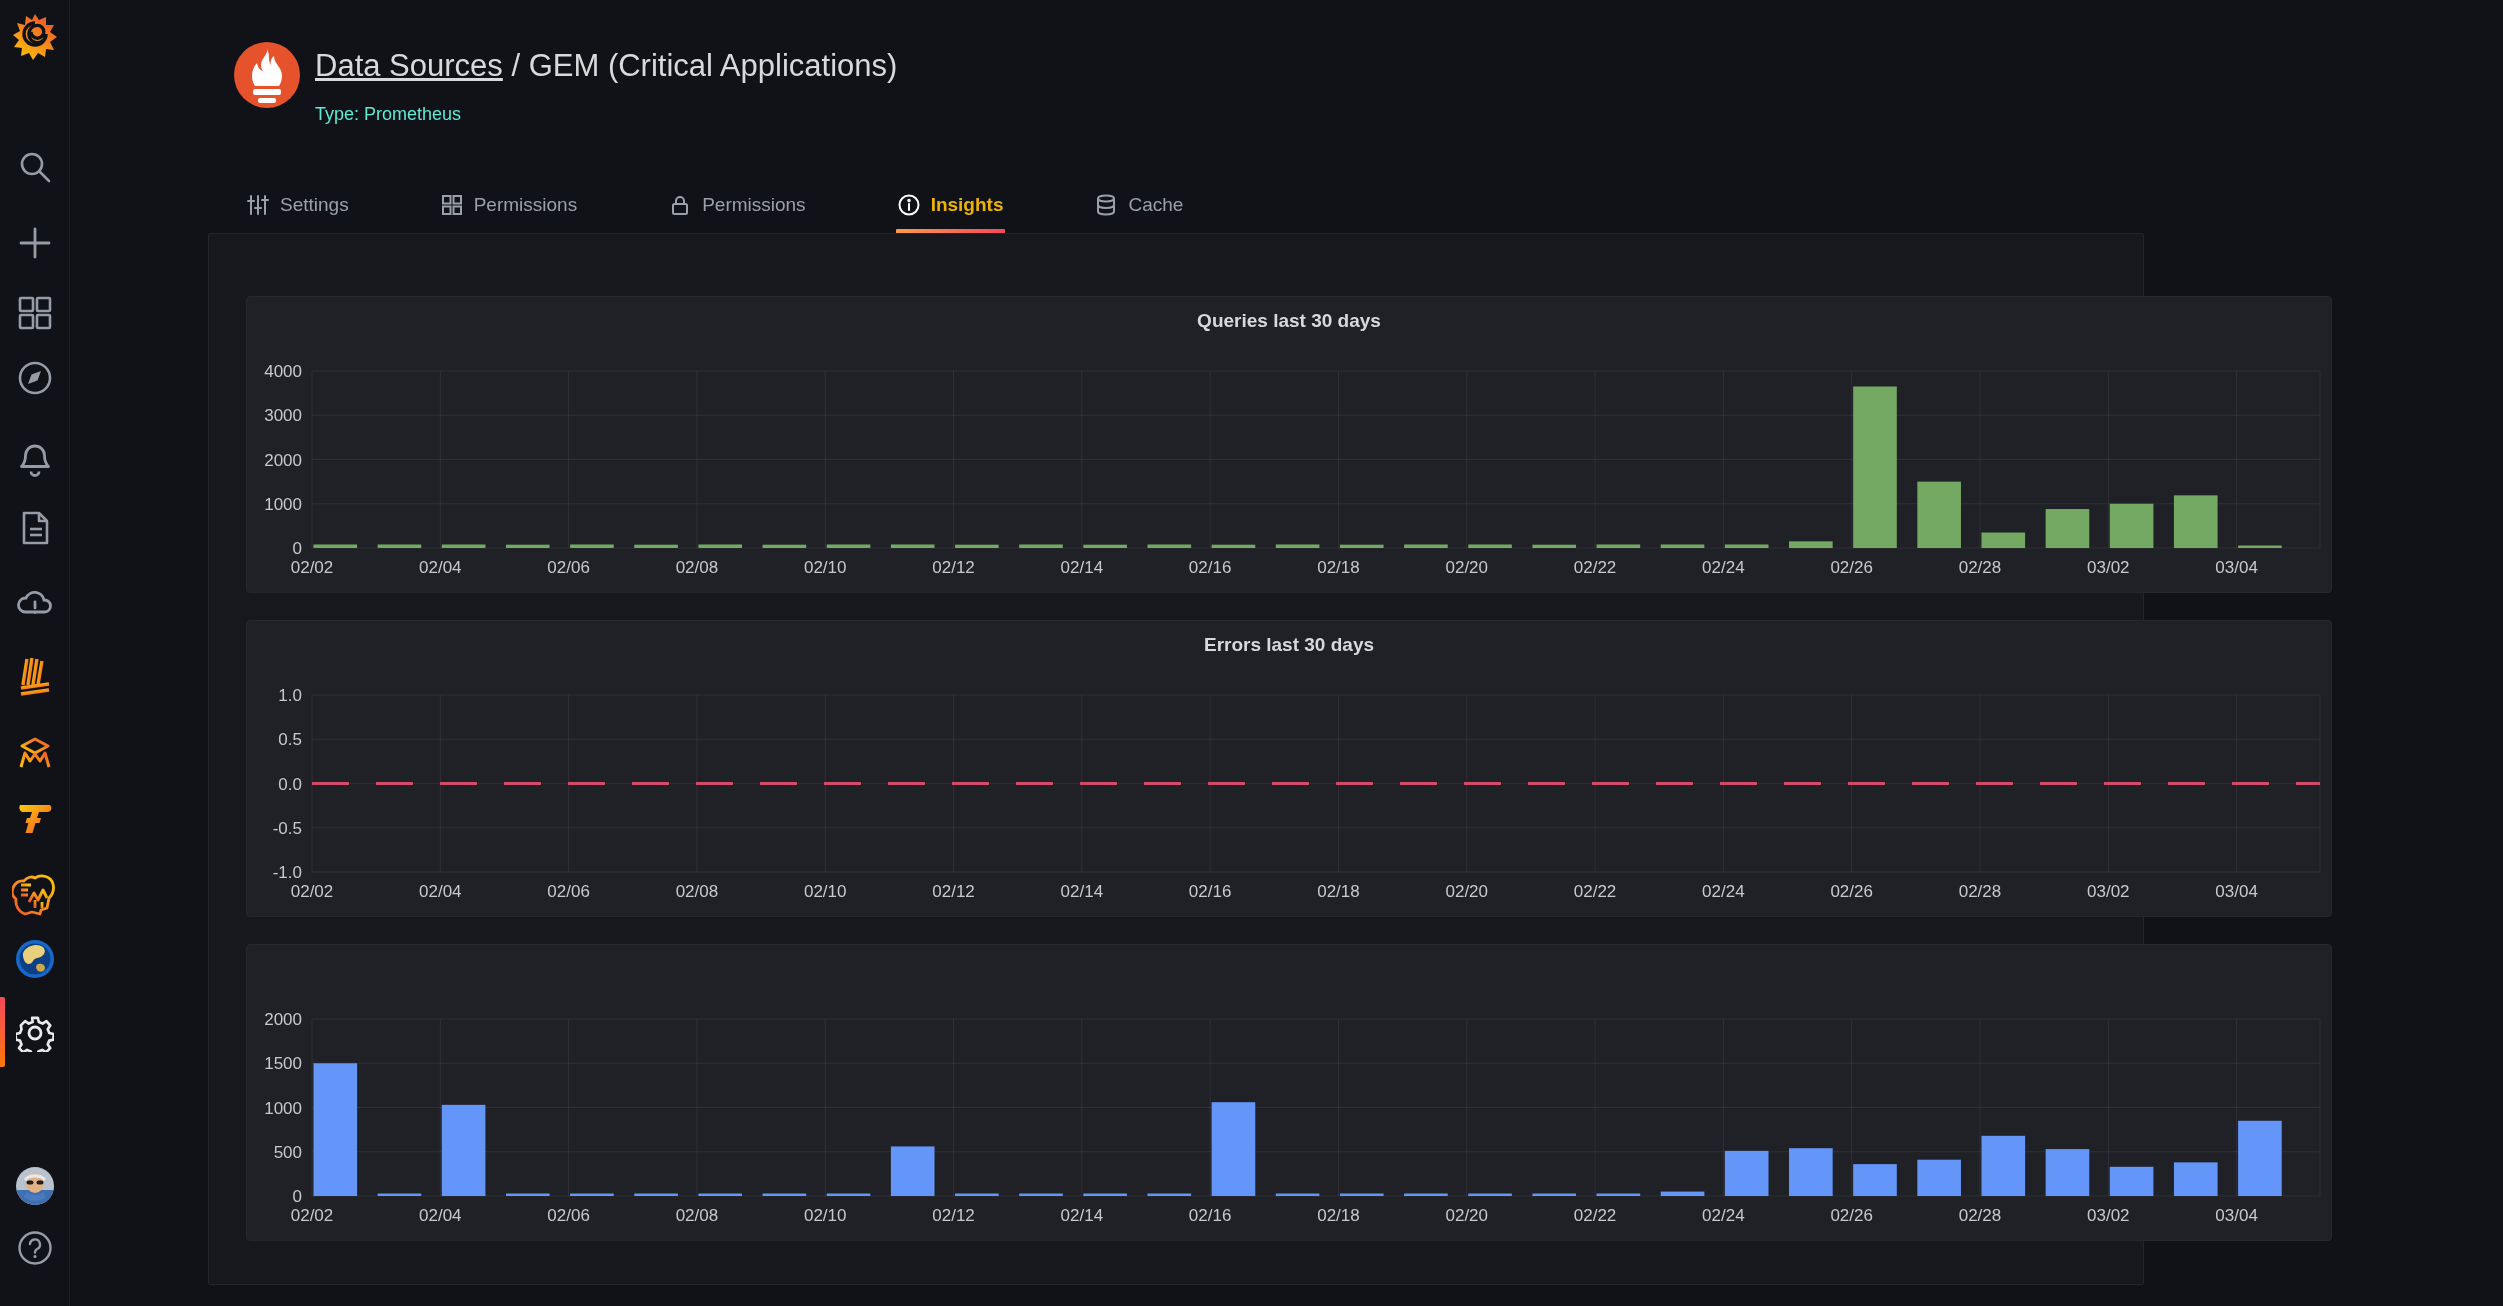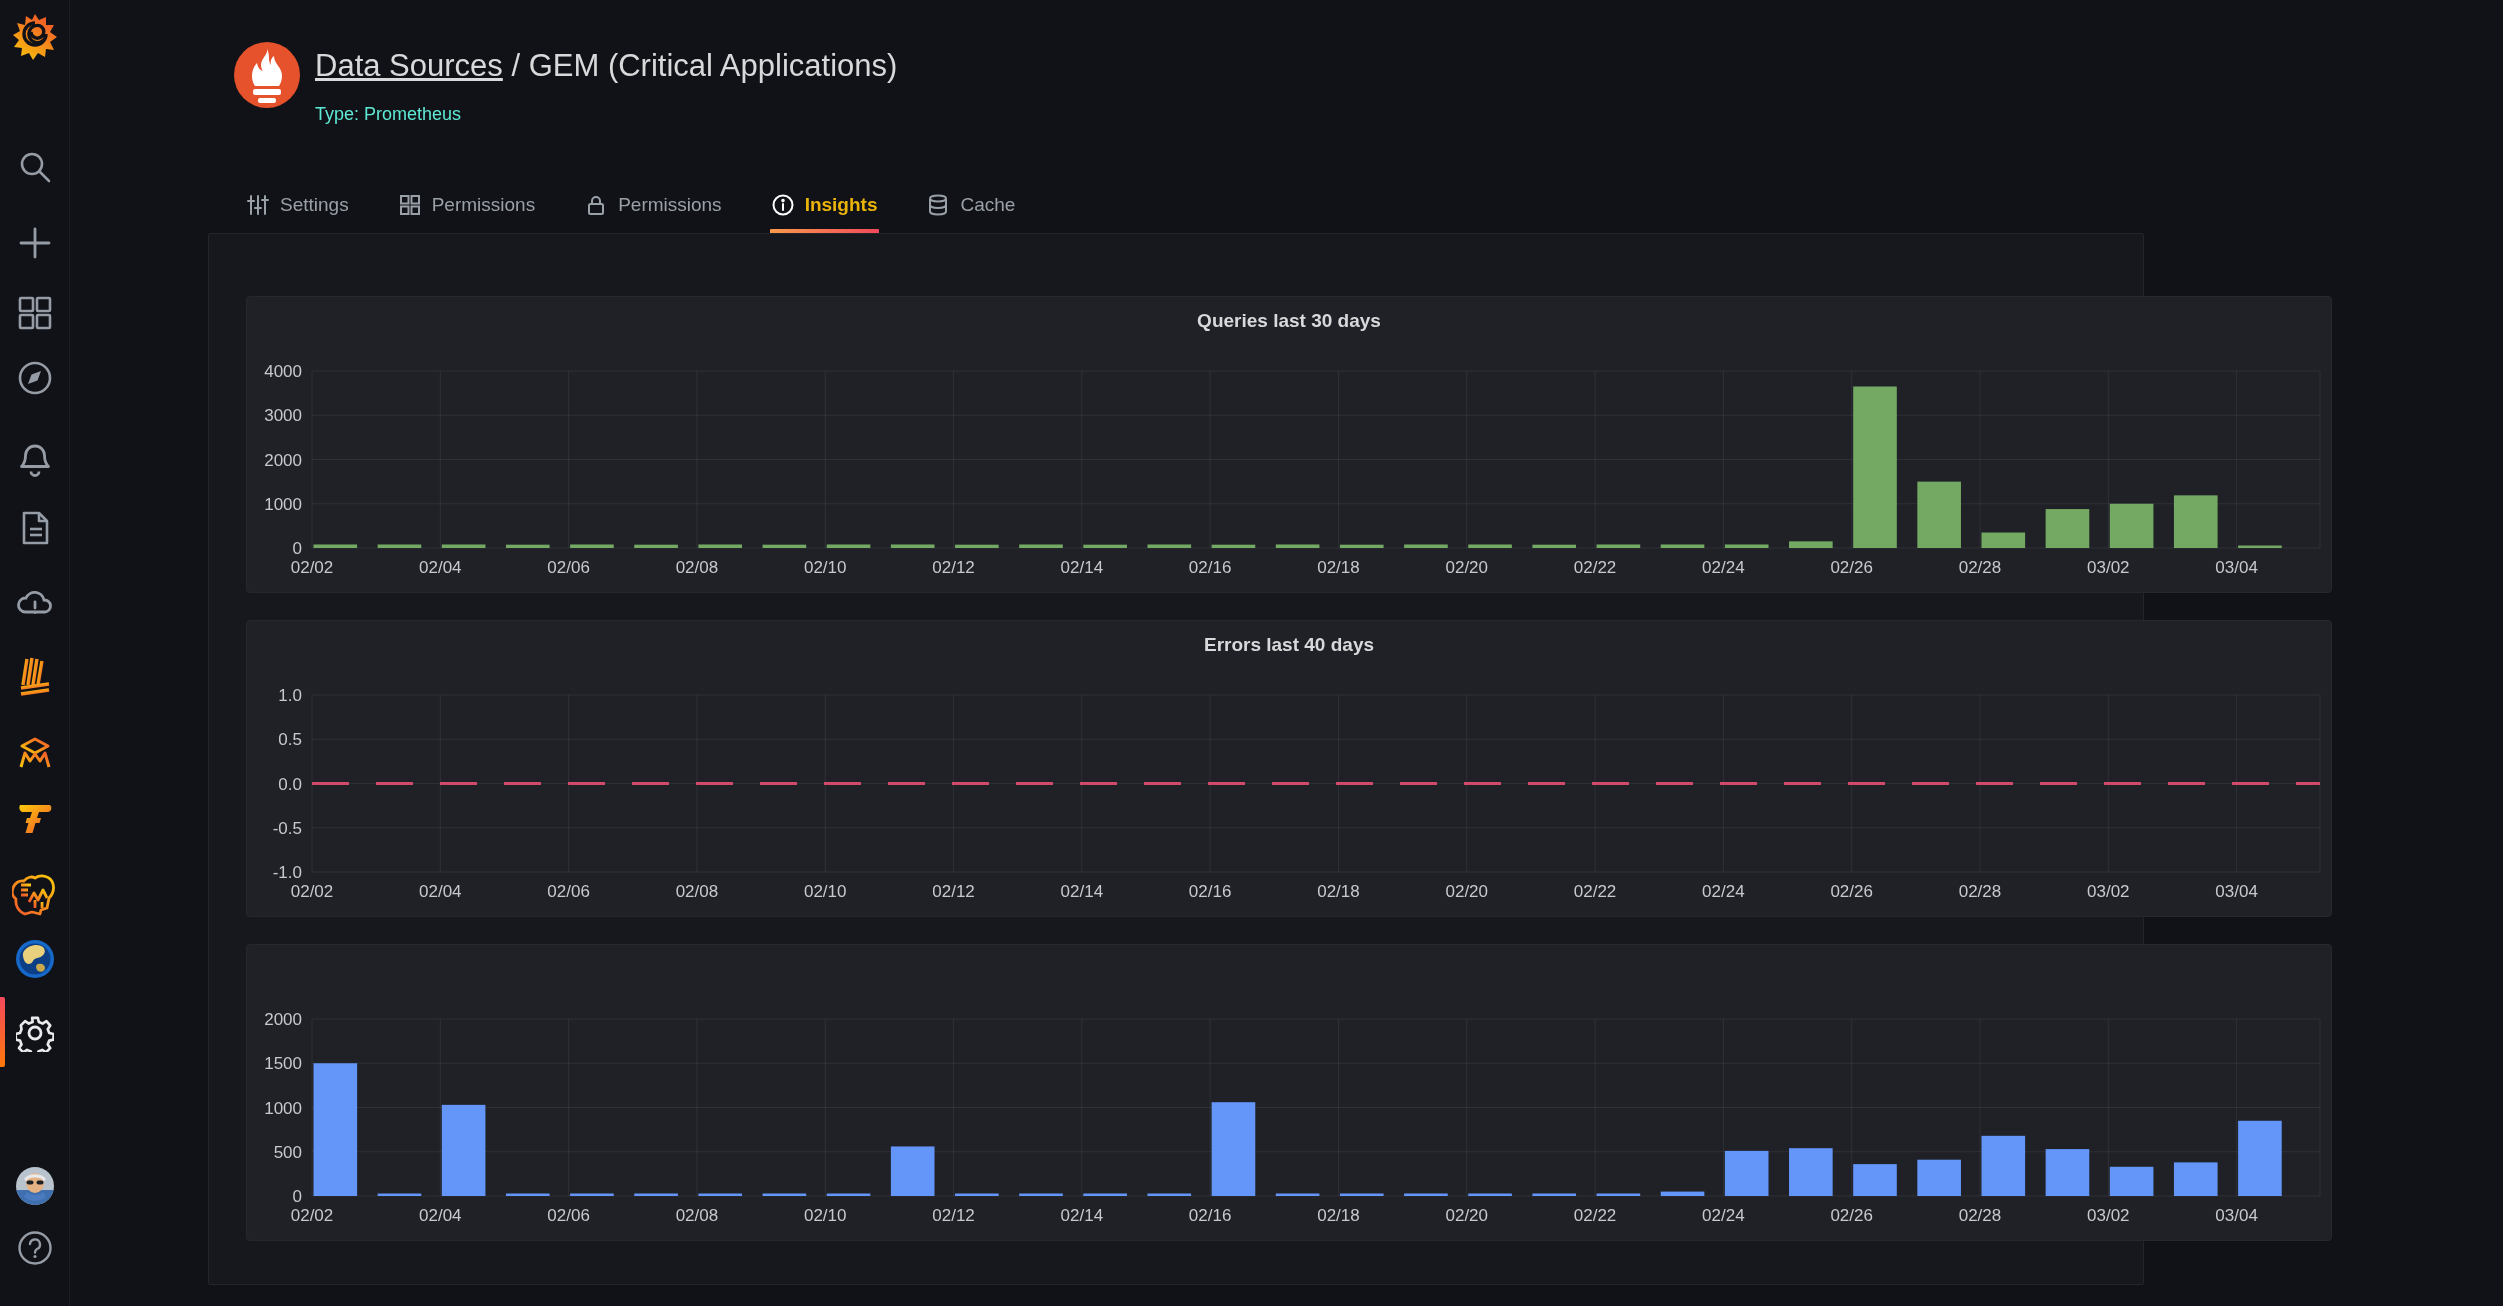--- a/index.html
+++ b/index.html
@@ -12,21 +12,21 @@
   .side-item svg { display:block; }
   .active-indicator { position:absolute; left:0; top:997px; width:5px; height:70px;
                       background:linear-gradient(180deg,#f2495c,#ff780a); border-radius:0 2px 2px 0; }
   
   .header { position:absolute; left:232px; top:40px; display:flex; gap:13px; }
   .ds-logo { width:70px; height:70px; }
   .breadcrumb-line { font-size:31px; font-weight:500; color:#d8d9da; line-height:1.15; margin-top:8px; }
   .breadcrumb-line a { color:#d8d9da; text-decoration:underline; cursor:pointer; }
   .subtitle { font-size:18px; color:#5eead4; margin-top:20px; }
   
-  .tabbar { position:absolute; left:245px; top:178px; display:flex; gap:46px; height:54px; }
+  .tabbar { position:absolute; left:245px; top:178px; display:flex; gap:88px; height:54px; }
   .tab { display:flex; align-items:center; gap:11px; font-size:19px; color:#9aa0a8;
          padding:0 2px; cursor:pointer; position:relative; }
   .tab svg { stroke:#9aa0a8; }
   .tab.active { color:#eab308; font-weight:bold; }
   .tab.active svg { stroke:#ffffff; }
   .tab.active::after { content:""; position:absolute; left:0; right:0; bottom:-2px; height:5px;
          border-radius:1px; background:linear-gradient(90deg,#fb9a4a 0%,#f2495c 100%); }
   
   .content-wrapper { position:absolute; left:208px; top:233px; width:1936px; height:1052px;
          background:#17181e; border:1px solid #23252b; border-radius:2px; }
@@ -336,21 +336,21 @@
         <rect x="1606.1805111821086" y="89.48750000000001" width="43.62428115015975" height="161.5125" fill="#74A963"></rect>
         <rect x="1670.3338658146965" y="184.625" width="43.62428115015975" height="66.375" fill="#74A963"></rect>
         <rect x="1734.4872204472845" y="235.5125" width="43.62428115015975" height="15.487500000000011" fill="#74A963"></rect>
         <rect x="1798.6405750798724" y="212.06" width="43.62428115015975" height="38.94" fill="#74A963"></rect>
         <rect x="1862.79392971246" y="206.75" width="43.62428115015975" height="44.25" fill="#74A963"></rect>
         <rect x="1926.947284345048" y="198.3425" width="43.62428115015975" height="52.6575" fill="#74A963"></rect>
         <rect x="1991.100638977636" y="248.5" width="43.62428115015975" height="2.5" fill="#74A963"></rect>
       </svg>
     </section>
   <section class="panel" style="top:386px;">
-    <div class="panel-title">Errors last 40 days</div>
+    <div class="panel-title">Errors last 30 days</div>
     <div class="plot-host"></div>
   <svg viewBox="0 0 2084 295" width="2084" height="295" class="plot">
         <line x1="65" y1="251" x2="2073" y2="251" stroke="rgba(255,255,255,0.07)" stroke-width="1"></line>
         <text x="55" y="257" text-anchor="end" class="tick">-1.0</text>
         <line x1="65" y1="206.75" x2="2073" y2="206.75" stroke="rgba(255,255,255,0.07)" stroke-width="1"></line>
         <text x="55" y="212.75" text-anchor="end" class="tick">-0.5</text>
         <line x1="65" y1="162.5" x2="2073" y2="162.5" stroke="rgba(255,255,255,0.07)" stroke-width="1"></line>
         <text x="55" y="168.5" text-anchor="end" class="tick">0.0</text>
         <line x1="65" y1="118.25" x2="2073" y2="118.25" stroke="rgba(255,255,255,0.07)" stroke-width="1"></line>
         <text x="55" y="124.25" text-anchor="end" class="tick">0.5</text>

